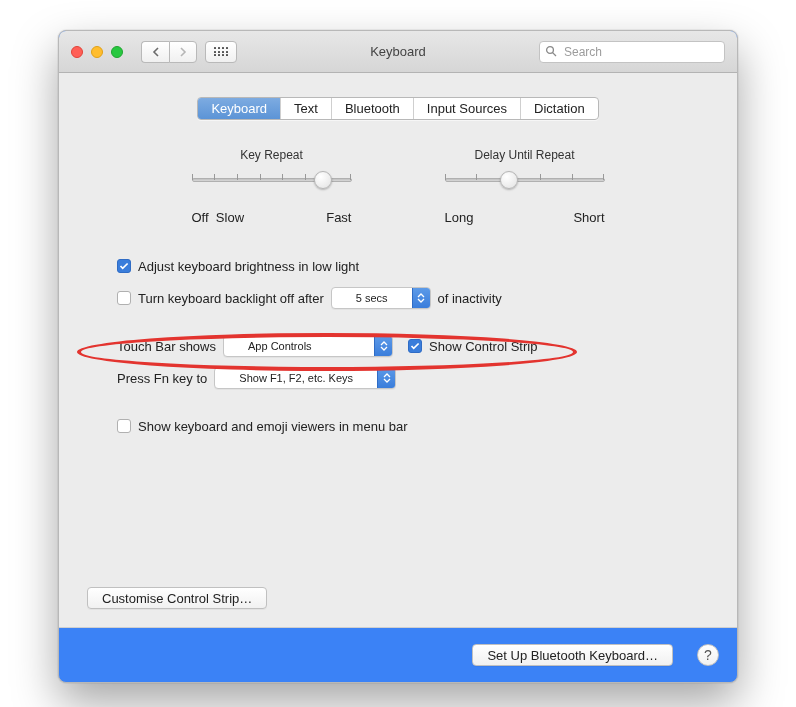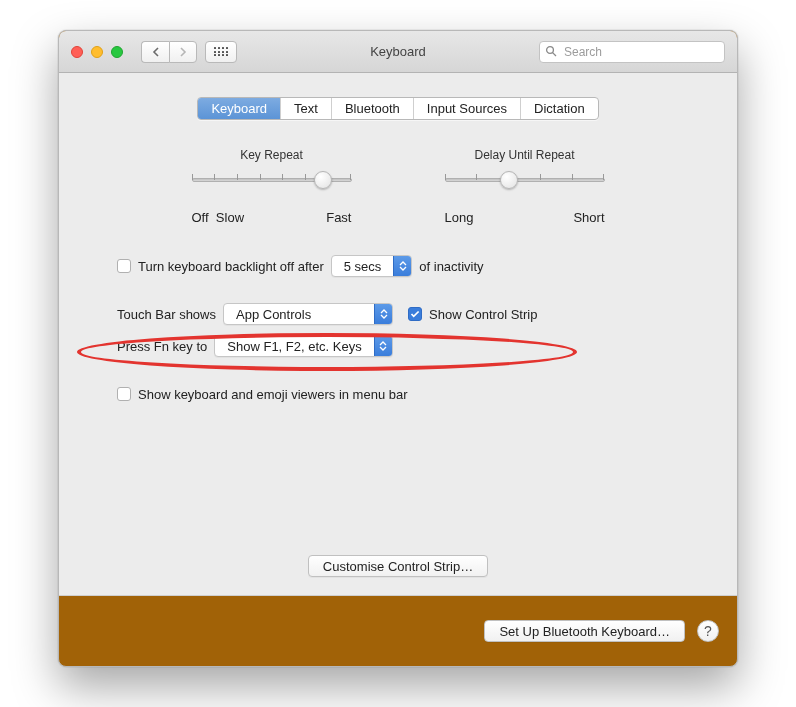--- a/index.html
+++ b/index.html
@@ -1,17 +1,17 @@
 <!DOCTYPE html>
 <html><head>
 <meta charset="utf-8">
 <style>
 *{box-sizing:border-box;margin:0;padding:0;font-family:-apple-system,BlinkMacSystemFont,"Helvetica Neue",sans-serif;font-size:13px;color:#222;-webkit-font-smoothing:antialiased}
 body{background:#fff;display:flex;justify-content:center;align-items:flex-start;padding:30px 40px 50px}
-.window{width:680px;background:#a16207;border:1px solid #b8b8b8;border-radius:8px;box-shadow:0 20px 45px rgba(0,0,0,.35),0 0 0 1px rgba(0,0,0,.05);overflow:hidden}
+.window{width:680px;background:#3b82f6;border:1px solid #b8b8b8;border-radius:8px;box-shadow:0 20px 45px rgba(0,0,0,.35),0 0 0 1px rgba(0,0,0,.05);overflow:hidden}
 .titlebar{height:42px;background:linear-gradient(#e7e7e7,#d6d6d6);border-bottom:1px solid #b3b3b3;display:flex;align-items:center;padding:0 12px;position:relative}
 .traffic{display:flex;gap:8px}
 .dot{width:12px;height:12px;border-radius:50%}
 .dot.red{background:#ff5f57;border:1px solid #e24238}
 .dot.yel{background:#ffbd2e;border:1px solid #e1a116}
 .dot.grn{background:#28c840;border:1px solid #1fa530}
 .nav-grp{display:flex;margin-left:18px}
 .navbtn{width:28px;height:22px;background:linear-gradient(#fff,#f0f0f0);border:1px solid #b9b9b9;display:flex;align-items:center;justify-content:center;color:#666}
 .navbtn:first-child{border-radius:4px 0 0 4px;border-right:none}
 .navbtn:last-child{border-radius:0 4px 4px 0}
@@ -38,27 +38,27 @@
 .ticks span{width:1px;height:6px;background:#999}
 .knob{position:absolute;top:1px;width:18px;height:18px;border-radius:50%;background:radial-gradient(circle at 35% 30%,#fff,#e2e2e2);border:1px solid #b5b5b5;box-shadow:0 1px 2px rgba(0,0,0,.25);transform:translateX(-50%)}
 .sllabels{display:flex;justify-content:space-between;width:160px;margin-top:20px;font-size:11px;color:#555}
 .rows{display:flex;flex-direction:column;gap:10px;margin-bottom:22px;padding-left:30px;position:relative}
 .row{display:flex;align-items:center;gap:7px;min-height:22px}
 .chk{width:14px;height:14px;border:1px solid #b0b0b0;border-radius:3px;background:#fff;flex-shrink:0;display:flex;align-items:center;justify-content:center}
 .chk.on{background:#3a7ddb;border-color:#2f6cc5}
 .chk.on svg{display:block}
 .chk svg{display:none}
 .select{display:flex;align-items:center;height:22px;background:#fff;border:1px solid #c6c6c6;border-radius:4px;overflow:hidden;box-shadow:0 1px 0 rgba(0,0,0,.04)}
-.select .val{padding:0 12px;font-size:13px}
+.select .val{padding:0 24px;font-size:11px}
 .select .step{width:18px;height:100%;background:linear-gradient(#5c9ae8,#3a7ddb);display:flex;flex-direction:column;align-items:center;justify-content:center;border-left:1px solid #2f6cc5}
 .step svg{display:block}
 .lbl{font-size:13px}
-.btnrow{display:flex;justify-content:center;gap:12px;margin-top:150px}
+.btnrow{display:flex;justify-content:space-between;gap:12px;margin-top:150px}
 .btn{height:22px;padding:0 14px;background:linear-gradient(#fff,#f1f1f1);border:1px solid #c0c0c0;border-radius:4px;font-size:13px;box-shadow:0 1px 0 rgba(0,0,0,.04)}
-.footer{border-top:1px solid #cfcfcf;padding:24px 18px;display:flex;justify-content:flex-end;gap:12px;align-items:center}
+.footer{border-top:1px solid #cfcfcf;padding:16px 18px;display:flex;justify-content:flex-end;gap:24px;align-items:center}
 .help{width:22px;height:22px;border:1px solid #c0c0c0;border-radius:50%;background:linear-gradient(#fff,#f1f1f1);display:flex;align-items:center;justify-content:center;font-size:14px;color:#555}
 .annot{position:absolute;border:4px solid #e3342f;border-radius:50%/50%;pointer-events:none}
 </style>
 </head>
 <body>
 
 <div class="window">
 
   <div class="titlebar">
     <div class="traffic">
@@ -156,20 +156,28 @@
         </div>
         <div class="sllabels">
           <span>Long</span>
           <span>Short</span>
         </div>
       </div>
     </div>
 
     <div class="rows">
 
+      <div class="row">
+        <div class="chk on">
+          <svg width="10" height="10" viewBox="0 0 10 10">
+              <path d="M1.5 5l2.2 2.3L8.6 2.5" fill="none" stroke="#fff" stroke-width="1.7"></path>
+            </svg>
+        </div>
+        <span class="lbl">Adjust keyboard brightness in low light</span>
+      </div>
 
       <div class="row">
         <div class="chk">
           
         </div>
         <span class="lbl">Turn keyboard backlight off after</span>
         <div class="select">
           <span class="val">5 secs</span>
           <span class="step">
             <svg width="8" height="5" viewBox="0 0 8 5">

